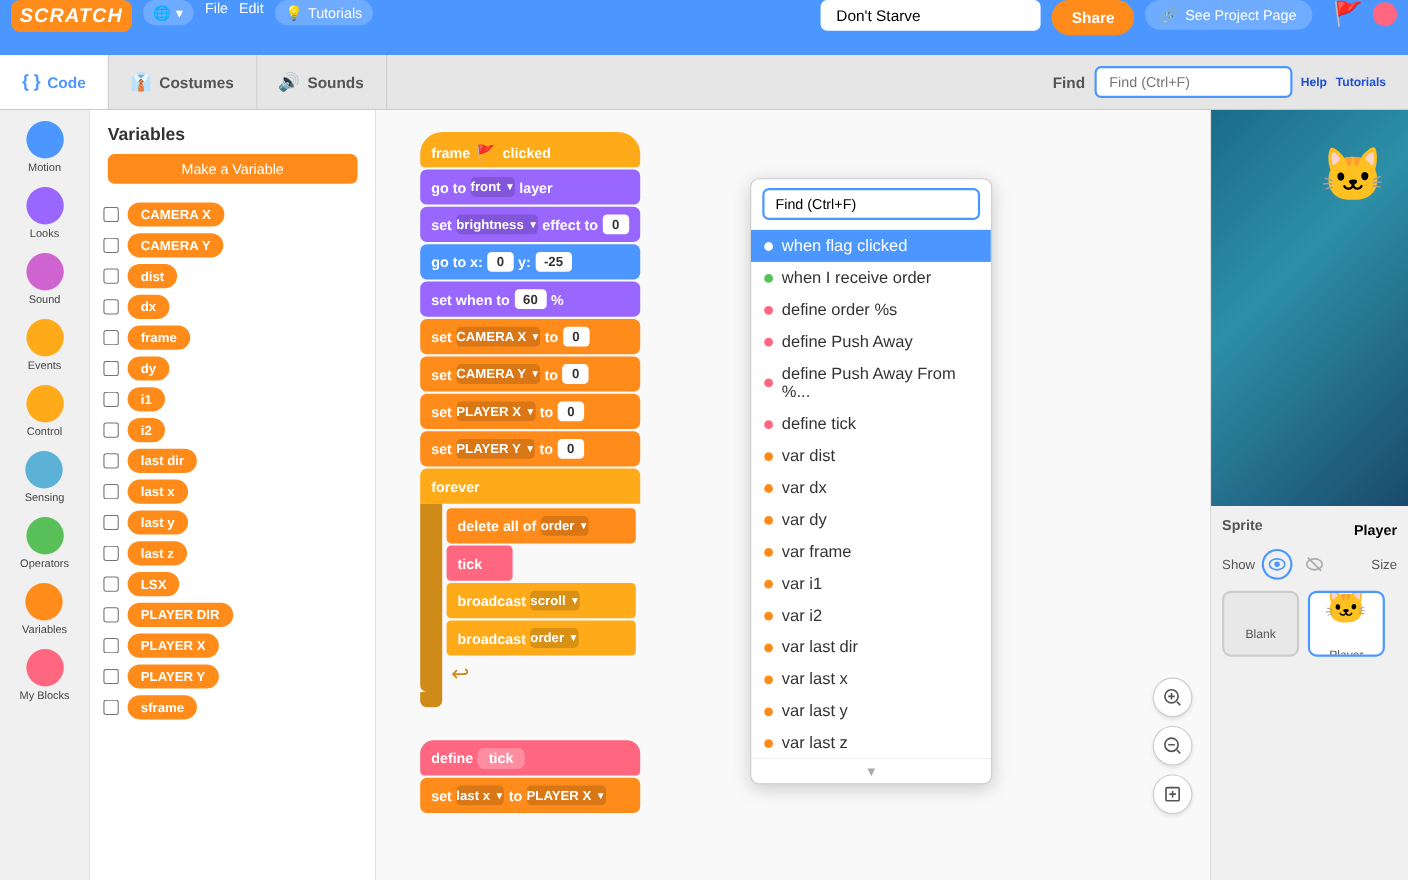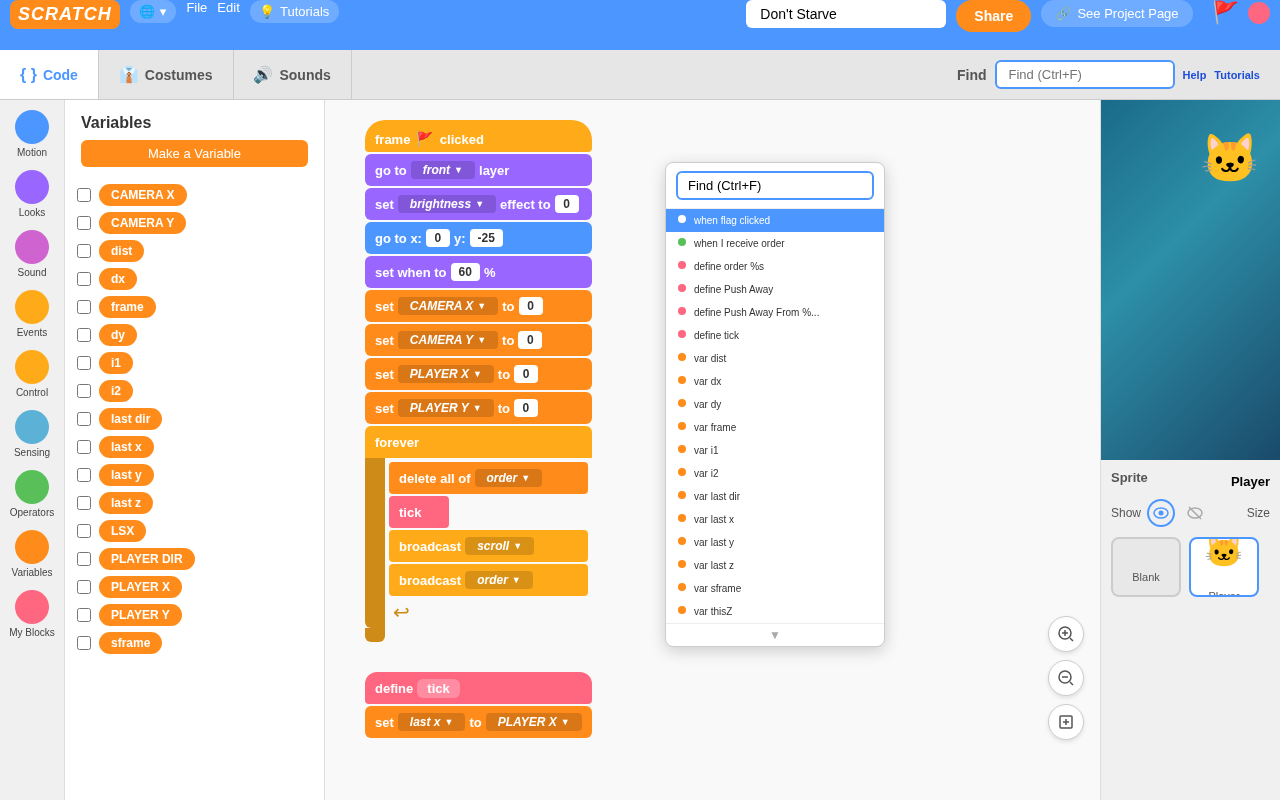--- a/index.html
+++ b/index.html
@@ -92,21 +92,21 @@
     }
 
     
     .main-layout {
       display: flex;
       height: calc(800px - 100px);
     }
 
     
     .blocks-palette {
-      width: 65px;
+      width: 82px;
       background: #f0f0f0;
       display: flex;
       flex-direction: column;
       align-items: center;
       padding: 10px 5px;
       gap: 12px;
       border-right: 1px solid #ddd;
       overflow-y: auto;
       flex-shrink: 0;
     }
@@ -176,23 +176,23 @@
     }
     .dropdown-search input {
       width: 100%; border: 2px solid #4c97ff; border-radius: 6px;
       padding: 5px 10px; font-size: 13px;
     }
     .dropdown-list {
       max-height: 480px;
       overflow-y: auto;
     }
     .dropdown-item {
-      display: flex; align-items: flex-start; gap: 8px;
+      display: flex; align-items: center; gap: 8px;
       padding: 6px 12px;
-      font-size: 10px;
+      font-size: 15px;
       cursor: pointer;
       color: #333;
     }
     .dropdown-item.selected { background: #4c97ff; color: white; }
     .dropdown-item.selected .di-dot { background: white; }
     .di-dot {
       width: 8px; height: 8px; border-radius: 50%; flex-shrink: 0;
     }
     .dropdown-item .di-dot.green { background: #59c059; }
     .dropdown-item .di-dot.orange { background: #ff8c1a; }
@@ -247,23 +247,23 @@
     .bg-pink { background: #ff6680; }
 
     .block-input {
       background: white; color: #333;
       border-radius: 4px; padding: 2px 8px;
       font-size: 12px; font-weight: bold;
       min-width: 24px; text-align: center;
     }
     .block-dropdown {
       background: rgba(0,0,0,0.15); color: white;
-      border-radius: 4px; padding: 2px 12px;
+      border-radius: 4px; padding: 2px 0;
       font-size: 12px; font-weight: bold;
-      display: flex; align-items: center; gap: 4px; font-style: italic;
+      display: flex; align-items: center; gap: 4px;
     }
     .block-dropdown::after { content: '▼'; font-size: 9px; }
     .block-icon-flag {
       display: inline-block;
       color: #59c059;
       font-size: 14px;
       margin: 0 2px;
     }
 
     .zoom-controls {

